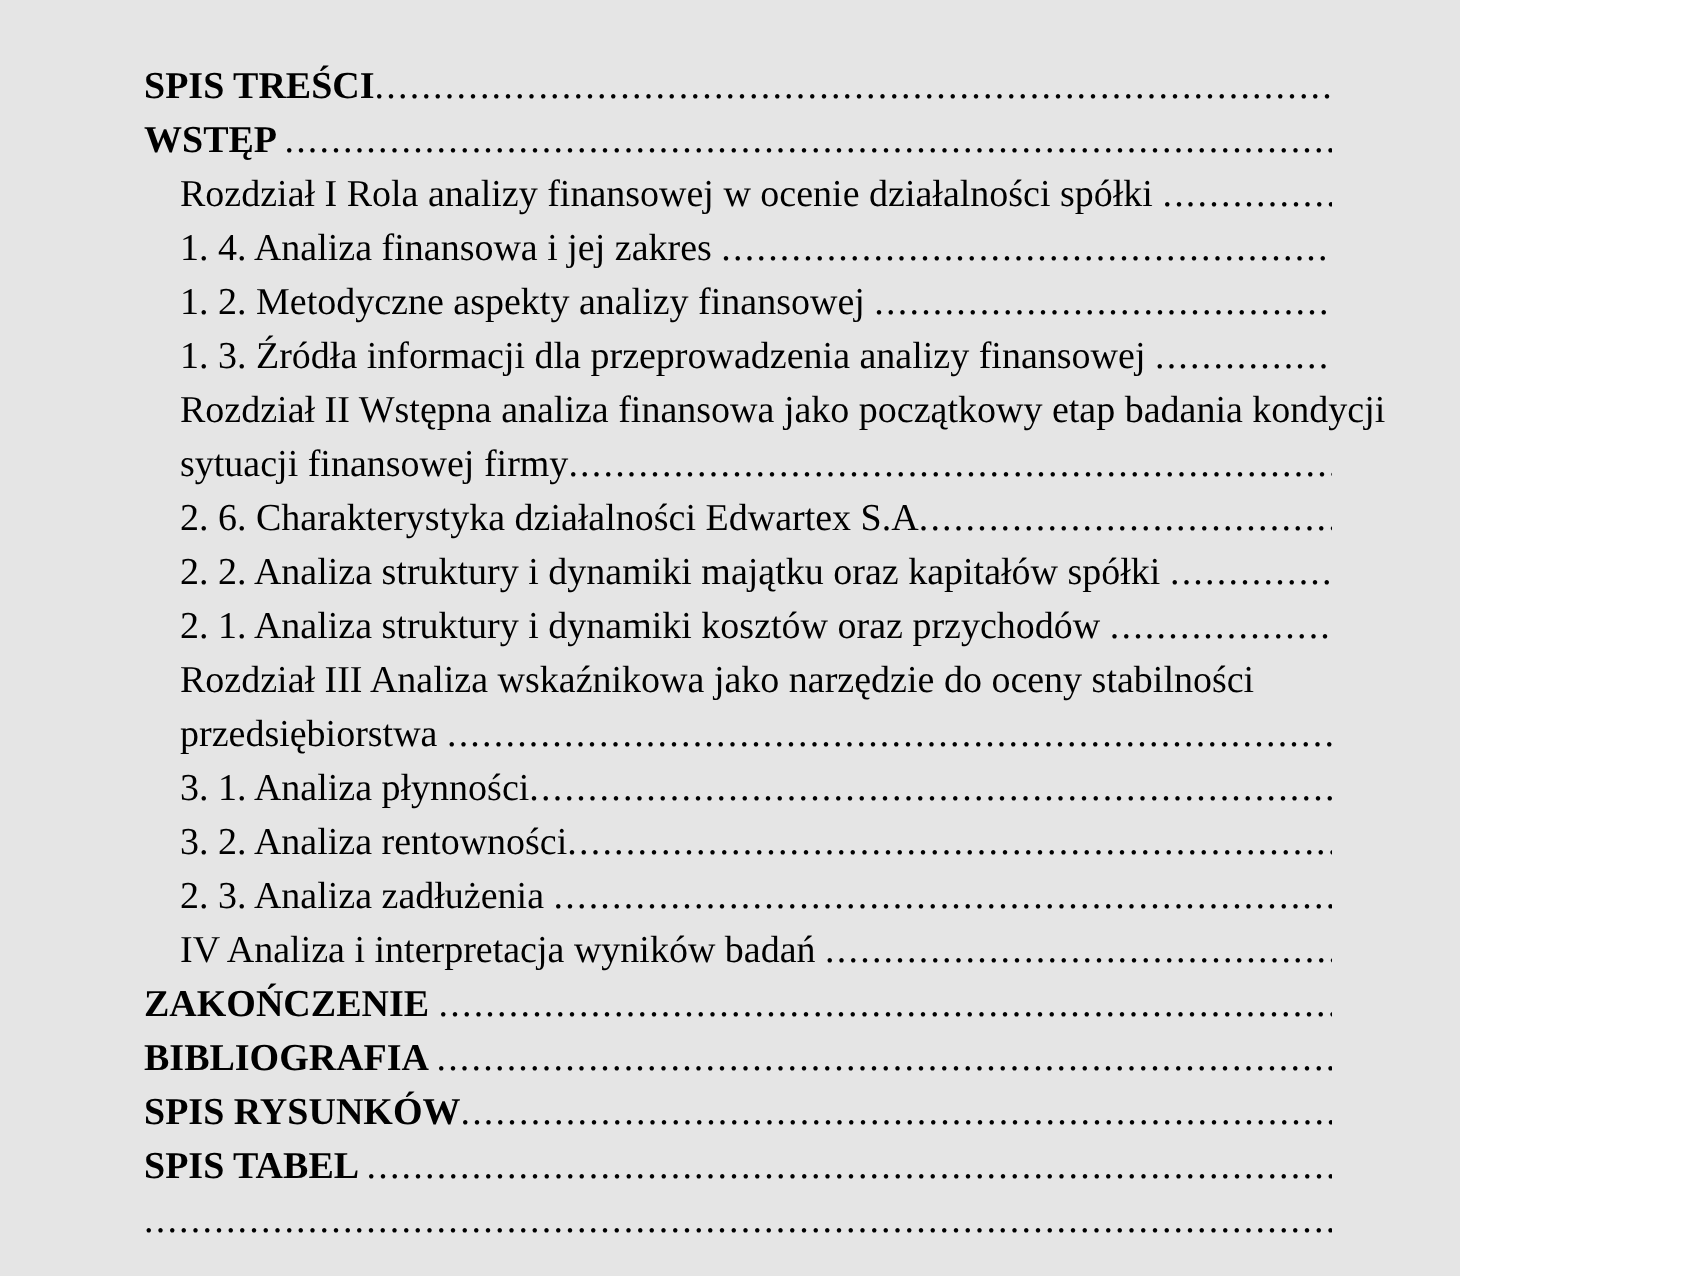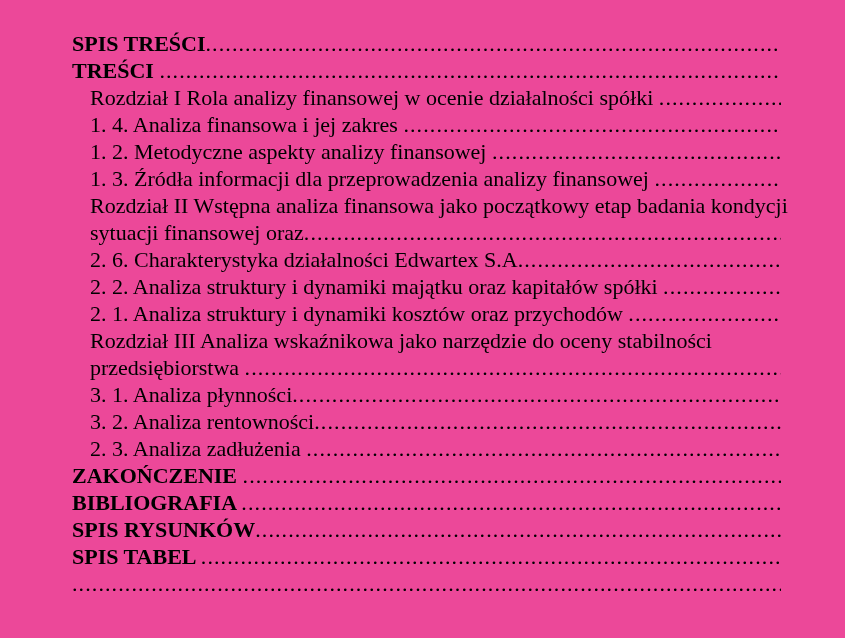--- a/index.html
+++ b/index.html
@@ -2,27 +2,27 @@
 <html><head>
 <meta charset="utf-8">
 <style>
   html, body {
     margin: 0;
     padding: 0;
     background: #ffffff;
   }
   .page {
     position: relative;
-    width: 845px;
+    width: 730px;
     height: 638px;
-    background: #ec4899;
+    background: #e5e5e5;
     box-sizing: border-box;
     padding: 30px 64px 0 72px;
     font-family: "Liberation Serif", "DejaVu Serif", serif;
-    font-size: 22px;
+    font-size: 19px;
     line-height: 27px;
     color: #000000;
     overflow: hidden;
   }
   .toc {
     width: 100%;
   }
   .row {
     display: flex;
     align-items: baseline;
@@ -53,21 +53,21 @@
 <body>
 
 <div class="page">
   <div class="toc">
   <div class="row bold">
     <span class="text">SPIS TREŚCI</span>
     <span class="leader"></span>
   </div>
 
   <div class="row bold">
-    <span class="text">TREŚCI </span>
+    <span class="text">WSTĘP </span>
     <span class="leader"></span>
   </div>
 
   <div class="row indent">
     <span class="text">Rozdział I Rola analizy finansowej w ocenie działalności spółki </span>
     <span class="leader"></span>
   </div>
 
   <div class="row indent">
     <span class="text">1. 4. Analiza finansowa i jej zakres </span>
@@ -83,21 +83,21 @@
     <span class="text">1. 3. Źródła informacji dla przeprowadzenia analizy finansowej </span>
     <span class="leader"></span>
   </div>
 
   <div class="row indent">
     <span class="text">Rozdział II Wstępna analiza finansowa jako początkowy etap badania kondycji</span>
 
   </div>
 
   <div class="row indent">
-    <span class="text">sytuacji finansowej oraz</span>
+    <span class="text">sytuacji finansowej firmy</span>
     <span class="leader"></span>
   </div>
 
   <div class="row indent">
     <span class="text">2. 6. Charakterystyka działalności Edwartex S.A</span>
     <span class="leader"></span>
   </div>
 
   <div class="row indent">
     <span class="text">2. 2. Analiza struktury i dynamiki majątku oraz kapitałów spółki </span>
@@ -127,20 +127,24 @@
   <div class="row indent">
     <span class="text">3. 2. Analiza rentowności</span>
     <span class="leader"></span>
   </div>
 
   <div class="row indent">
     <span class="text">2. 3. Analiza zadłużenia </span>
     <span class="leader"></span>
   </div>
 
+  <div class="row indent">
+    <span class="text">IV Analiza i interpretacja wyników badań </span>
+    <span class="leader"></span>
+  </div>
 
   <div class="row bold">
     <span class="text">ZAKOŃCZENIE </span>
     <span class="leader"></span>
   </div>
 
   <div class="row bold">
     <span class="text">BIBLIOGRAFIA </span>
     <span class="leader"></span>
   </div>

